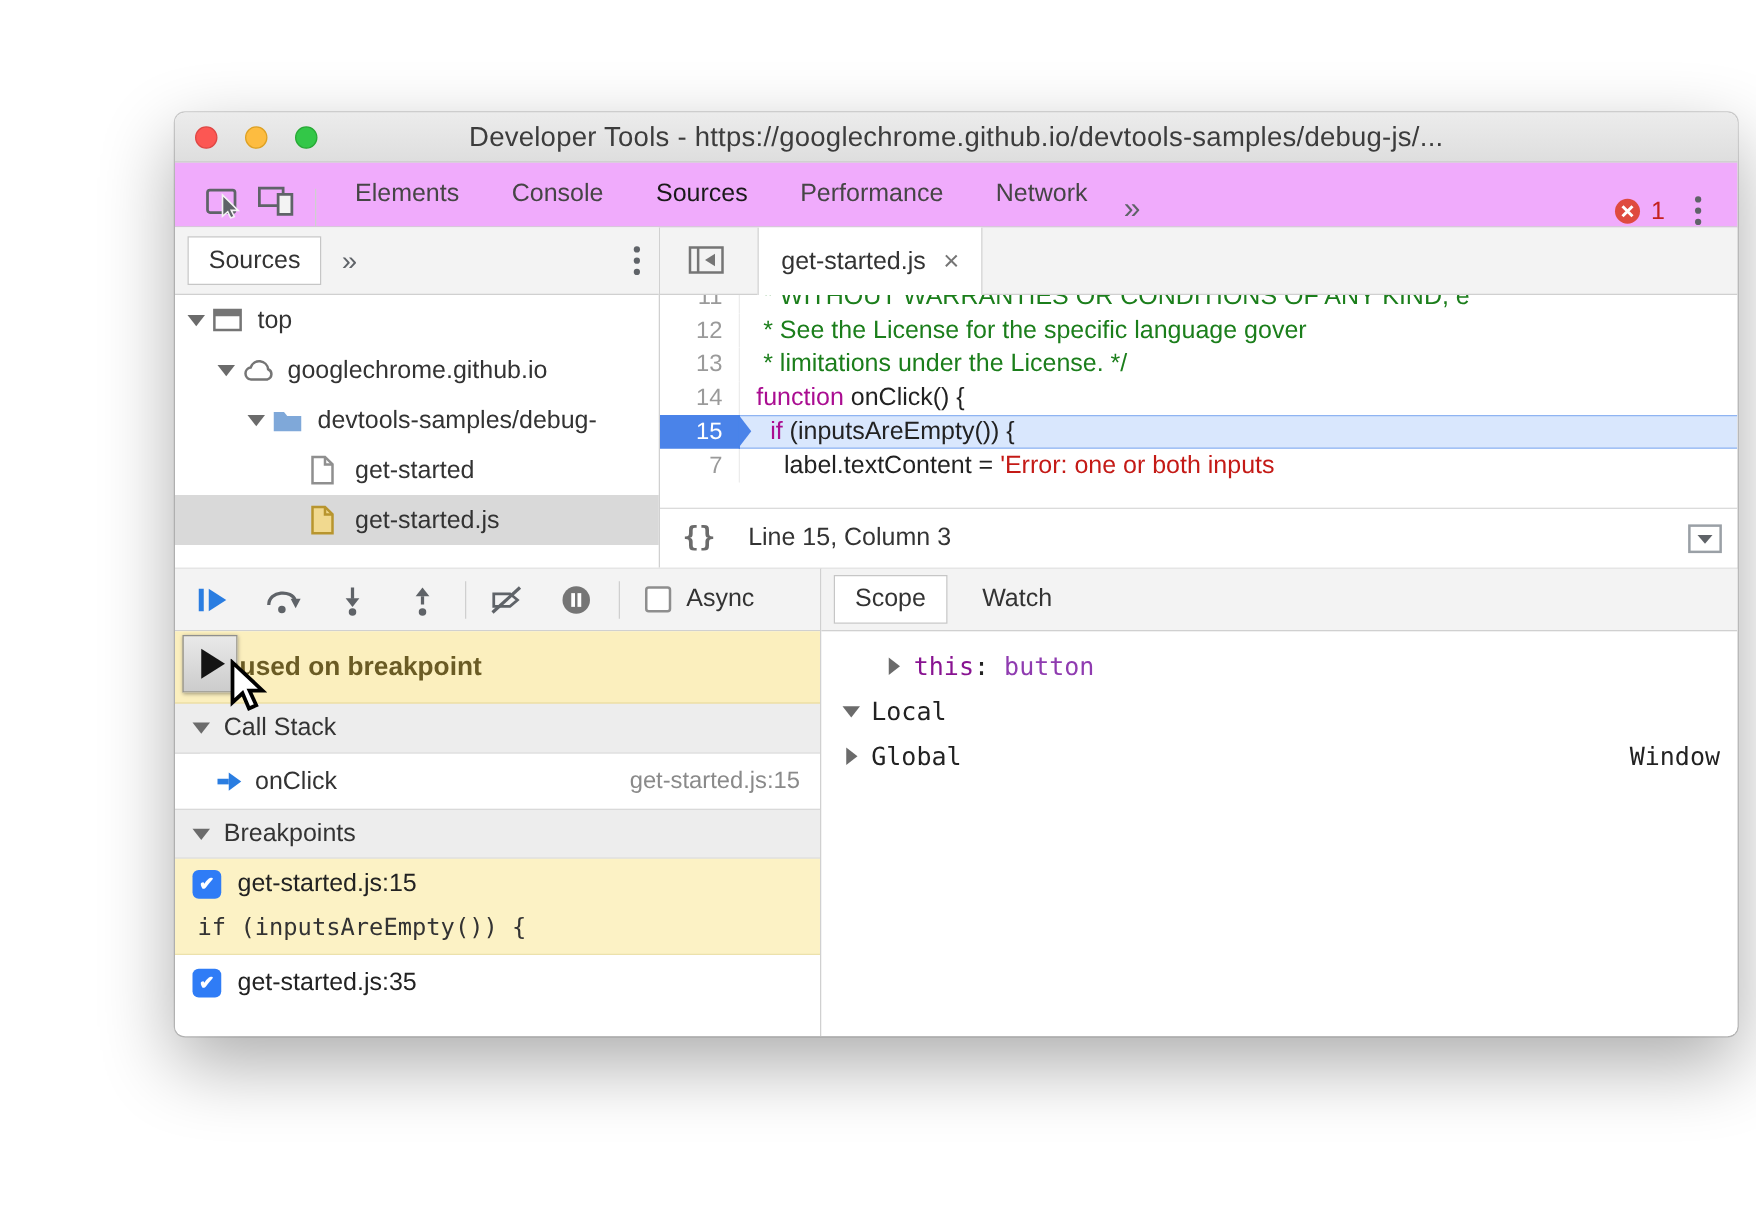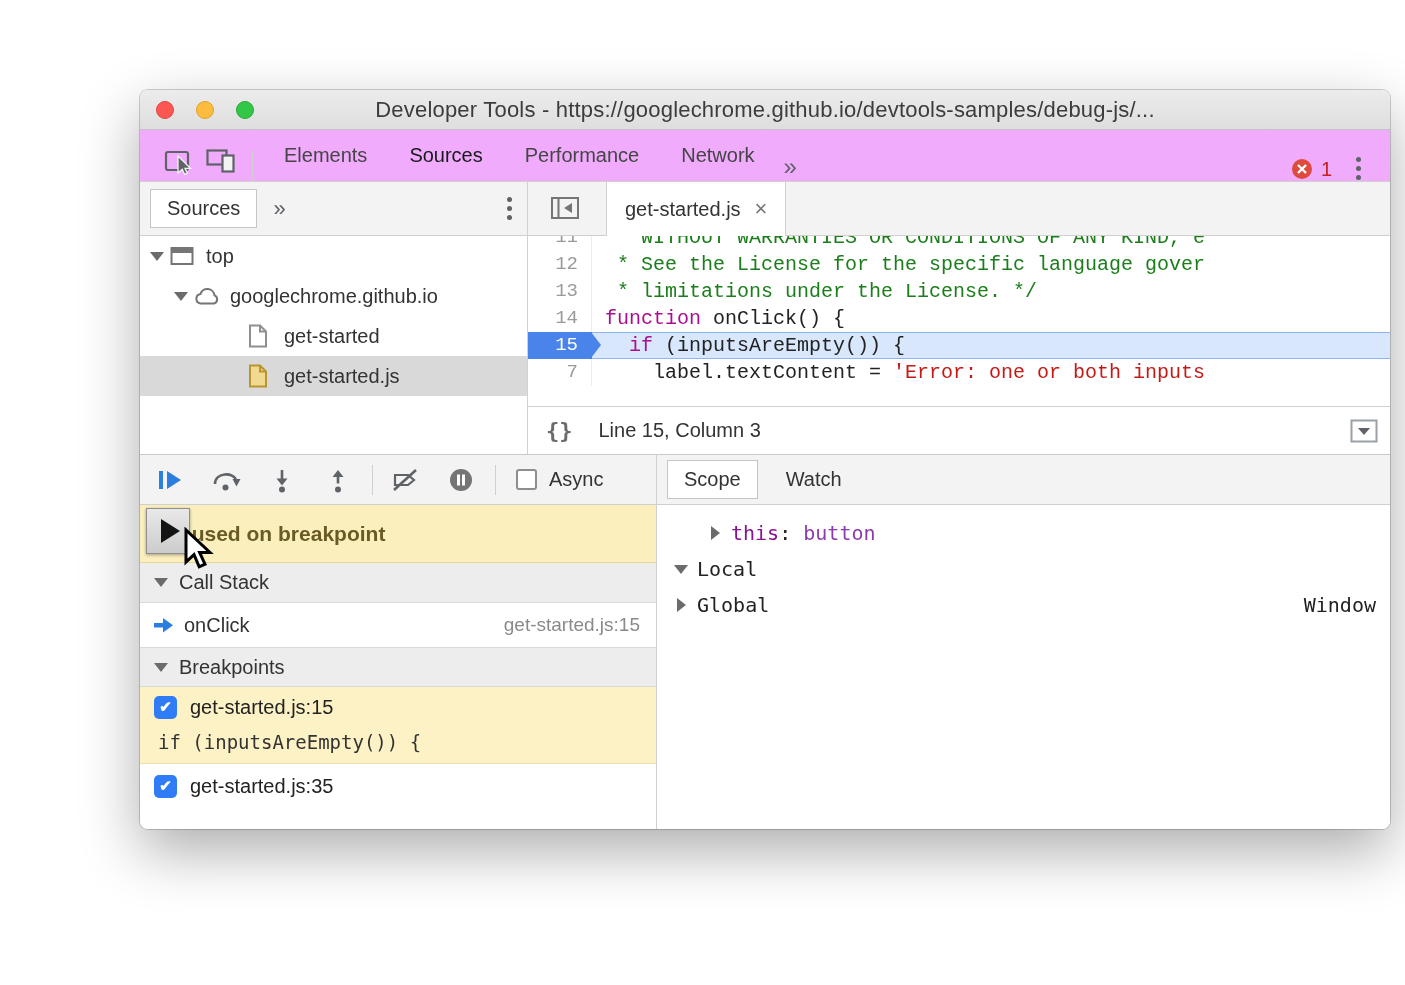--- a/index.html
+++ b/index.html
@@ -69,21 +69,21 @@
   .editor-header { height:54px; background:#f3f3f3; border-bottom:1px solid #d0d0d0; display:flex; align-items:flex-end; padding-left:14px; }
   .nav-toggle { height:54px; width:46px; display:flex; align-items:center; justify-content:center; }
   .editor-tab {
     height:54px; margin-left:18px; background:#fff; border-left:1px solid #d0d0d0; border-right:1px solid #d0d0d0;
     display:flex; align-items:center; padding:0 18px; font-size:20px; color:#333; margin-bottom:-1px;
   }
   .tab-close { margin-left:14px; color:#757575; font-size:22px; }
 
   .code-area { height:170px; overflow:hidden; background:#fff; position:relative; }
   .code-scroll { margin-top:-12px; }
-  .code-line { display:flex; height:27px; line-height:27px; font-family:Liberation Mono, monospace; font-size:20px; }
+  .code-line { display:flex; height:27px; line-height:27px; font-family:Liberation Sans, sans-serif; font-size:20px; }
   .gutter { width:64px; flex:none; text-align:right; padding-right:13px; color:#9a9a9a; font-size:19px; background:#fff; border-right:1px solid #ececec; }
   .line-content { flex:1; padding-left:13px; white-space:pre; overflow:hidden; color:#222; }
   .code-line.hl .line-content { background:#d9e7fd; box-shadow:inset 0 1px 0 #8fb4f2, inset 0 -1px 0 #8fb4f2; }
   .code-line.hl .gutter { background:#4a83e9; color:#fff; position:relative; border-right-color:#4a83e9; z-index:2; }
   .code-line.hl .gutter::after { content:''; position:absolute; right:-10px; top:0; border-top:13.5px solid transparent; border-bottom:13.5px solid transparent; border-left:10px solid #4a83e9; }
   .tok-comment { color:#1b7e1b; }
   .tok-keyword { color:#aa0d91; }
   .tok-string  { color:#c41a16; }
   .tok-plain   { color:#222; }
 
@@ -102,21 +102,21 @@
   .async-box { width:21px; height:21px; border:2px solid #8e8e8e; border-radius:3px; background:#fff; }
   .async-label { font-size:20px; color:#333; }
 
   .paused-bar { height:58px; background:#fbefbe; border-bottom:1px solid #e6d897; display:flex; align-items:center; padding-left:26px; flex:none; }
   .paused-text { font-size:21px; font-weight:bold; color:#6a5b24; }
 
   .section-header { height:40px; background:#ededed; border-bottom:1px solid #d9d9d9; display:flex; align-items:center; padding-left:14px; gap:11px; flex:none; }
   .section-header.bordered-top { border-top:1px solid #d9d9d9; }
   .section-title { font-size:20px; color:#333; }
 
-  .frame-row { height:44px; display:flex; align-items:center; padding-left:12px; background:#fff; flex:none; }
+  .frame-row { height:44px; display:flex; align-items:center; padding-left:12px; background:#fff; flex:none;margin-left:20px; }
   .frame-name { font-size:20px; color:#333; margin-left:8px; }
   .frame-loc { margin-left:auto; margin-right:16px; font-size:19px; color:#8a8a8a; }
 
   .bp-entry { flex:none; }
   .bp-entry.active { background:#fcf2c5; border-bottom:1px solid #ece1ac; }
   .bp-row { height:40px; display:flex; align-items:center; padding-left:14px; gap:13px; }
   .bp-entry.plain .bp-row { height:44px; }
   .bp-label { font-size:20px; color:#222; }
   .bp-code { height:36px; line-height:30px; margin-left:18px; font-family:"DejaVu Sans Mono", monospace; font-size:19px; color:#333; white-space:pre; }
   .checkbox { width:23px; height:23px; border-radius:5px; background:#2f7cf6; display:flex; align-items:center; justify-content:center; flex:none; }
@@ -170,20 +170,21 @@
     </span>
     <span class="tool-icon-btn">
       <svg width="30" height="26" viewBox="0 0 30 26">
         <rect x="1.5" y="2.5" width="19" height="14" fill="none" stroke="#5f6368" stroke-width="2.2"></rect>
         <rect x="16.5" y="7.5" width="11" height="16" fill="#f3f3f3" stroke="#5f6368" stroke-width="2.2"></rect>
       </svg>
     </span>
     <span class="vdivider"></span>
 
     <span class="panel-tab">Elements</span>
+    <span class="panel-tab">Console</span>
     <span class="panel-tab selected">Sources</span>
     <span class="panel-tab">Performance</span>
     <span class="panel-tab">Network</span>
     <span class="chevron-more">»</span>
 
     <div class="toolbar-right">
       <div class="error-group">
         <span>
           <svg width="22" height="22" viewBox="0 0 22 22">
             <circle cx="11" cy="11" r="10" fill="#df4a3f"></circle>
@@ -232,20 +233,31 @@
               <span class="tri-d"></span>
             </span>
           <span class="iw">
             <svg width="27" height="19" viewBox="0 0 27 19">
               <path d="M6.5 16.5 A4.8 4.8 0 0 1 6.5 7 A7.2 7.2 0 0 1 20.5 8.4 A4.3 4.3 0 0 1 20 16.5 Z" fill="none" stroke="#757575" stroke-width="2"></path>
             </svg>
           </span>
           <span class="tree-label">googlechrome.github.io</span>
         </div>
 
+        <div class="tree-row" style="padding-left:56px;">
+          <span class="tw">
+              <span class="tri-d"></span>
+            </span>
+          <span class="iw">
+            <svg width="24" height="20" viewBox="0 0 24 20">
+              <path d="M1 3.5 h8.2 l2.6 3.2 H23 v12.3 H1 z" fill="#7fa8d9"></path>
+            </svg>
+          </span>
+          <span class="tree-label">devtools-samples/debug-</span>
+        </div>
 
         <div class="tree-row" style="padding-left:104px;">
           <span class="iw">
             <svg width="20" height="24" viewBox="0 0 20 24">
               <path d="M2 1.5 h10 l6 6 V22.5 H2 z" fill="#ffffff" stroke="#8f8f8f" stroke-width="2"></path>
               <path d="M12 1.5 v6 h6" fill="none" stroke="#8f8f8f" stroke-width="2"></path>
             </svg>
           </span>
           <span class="tree-label">get-started</span>
         </div>

